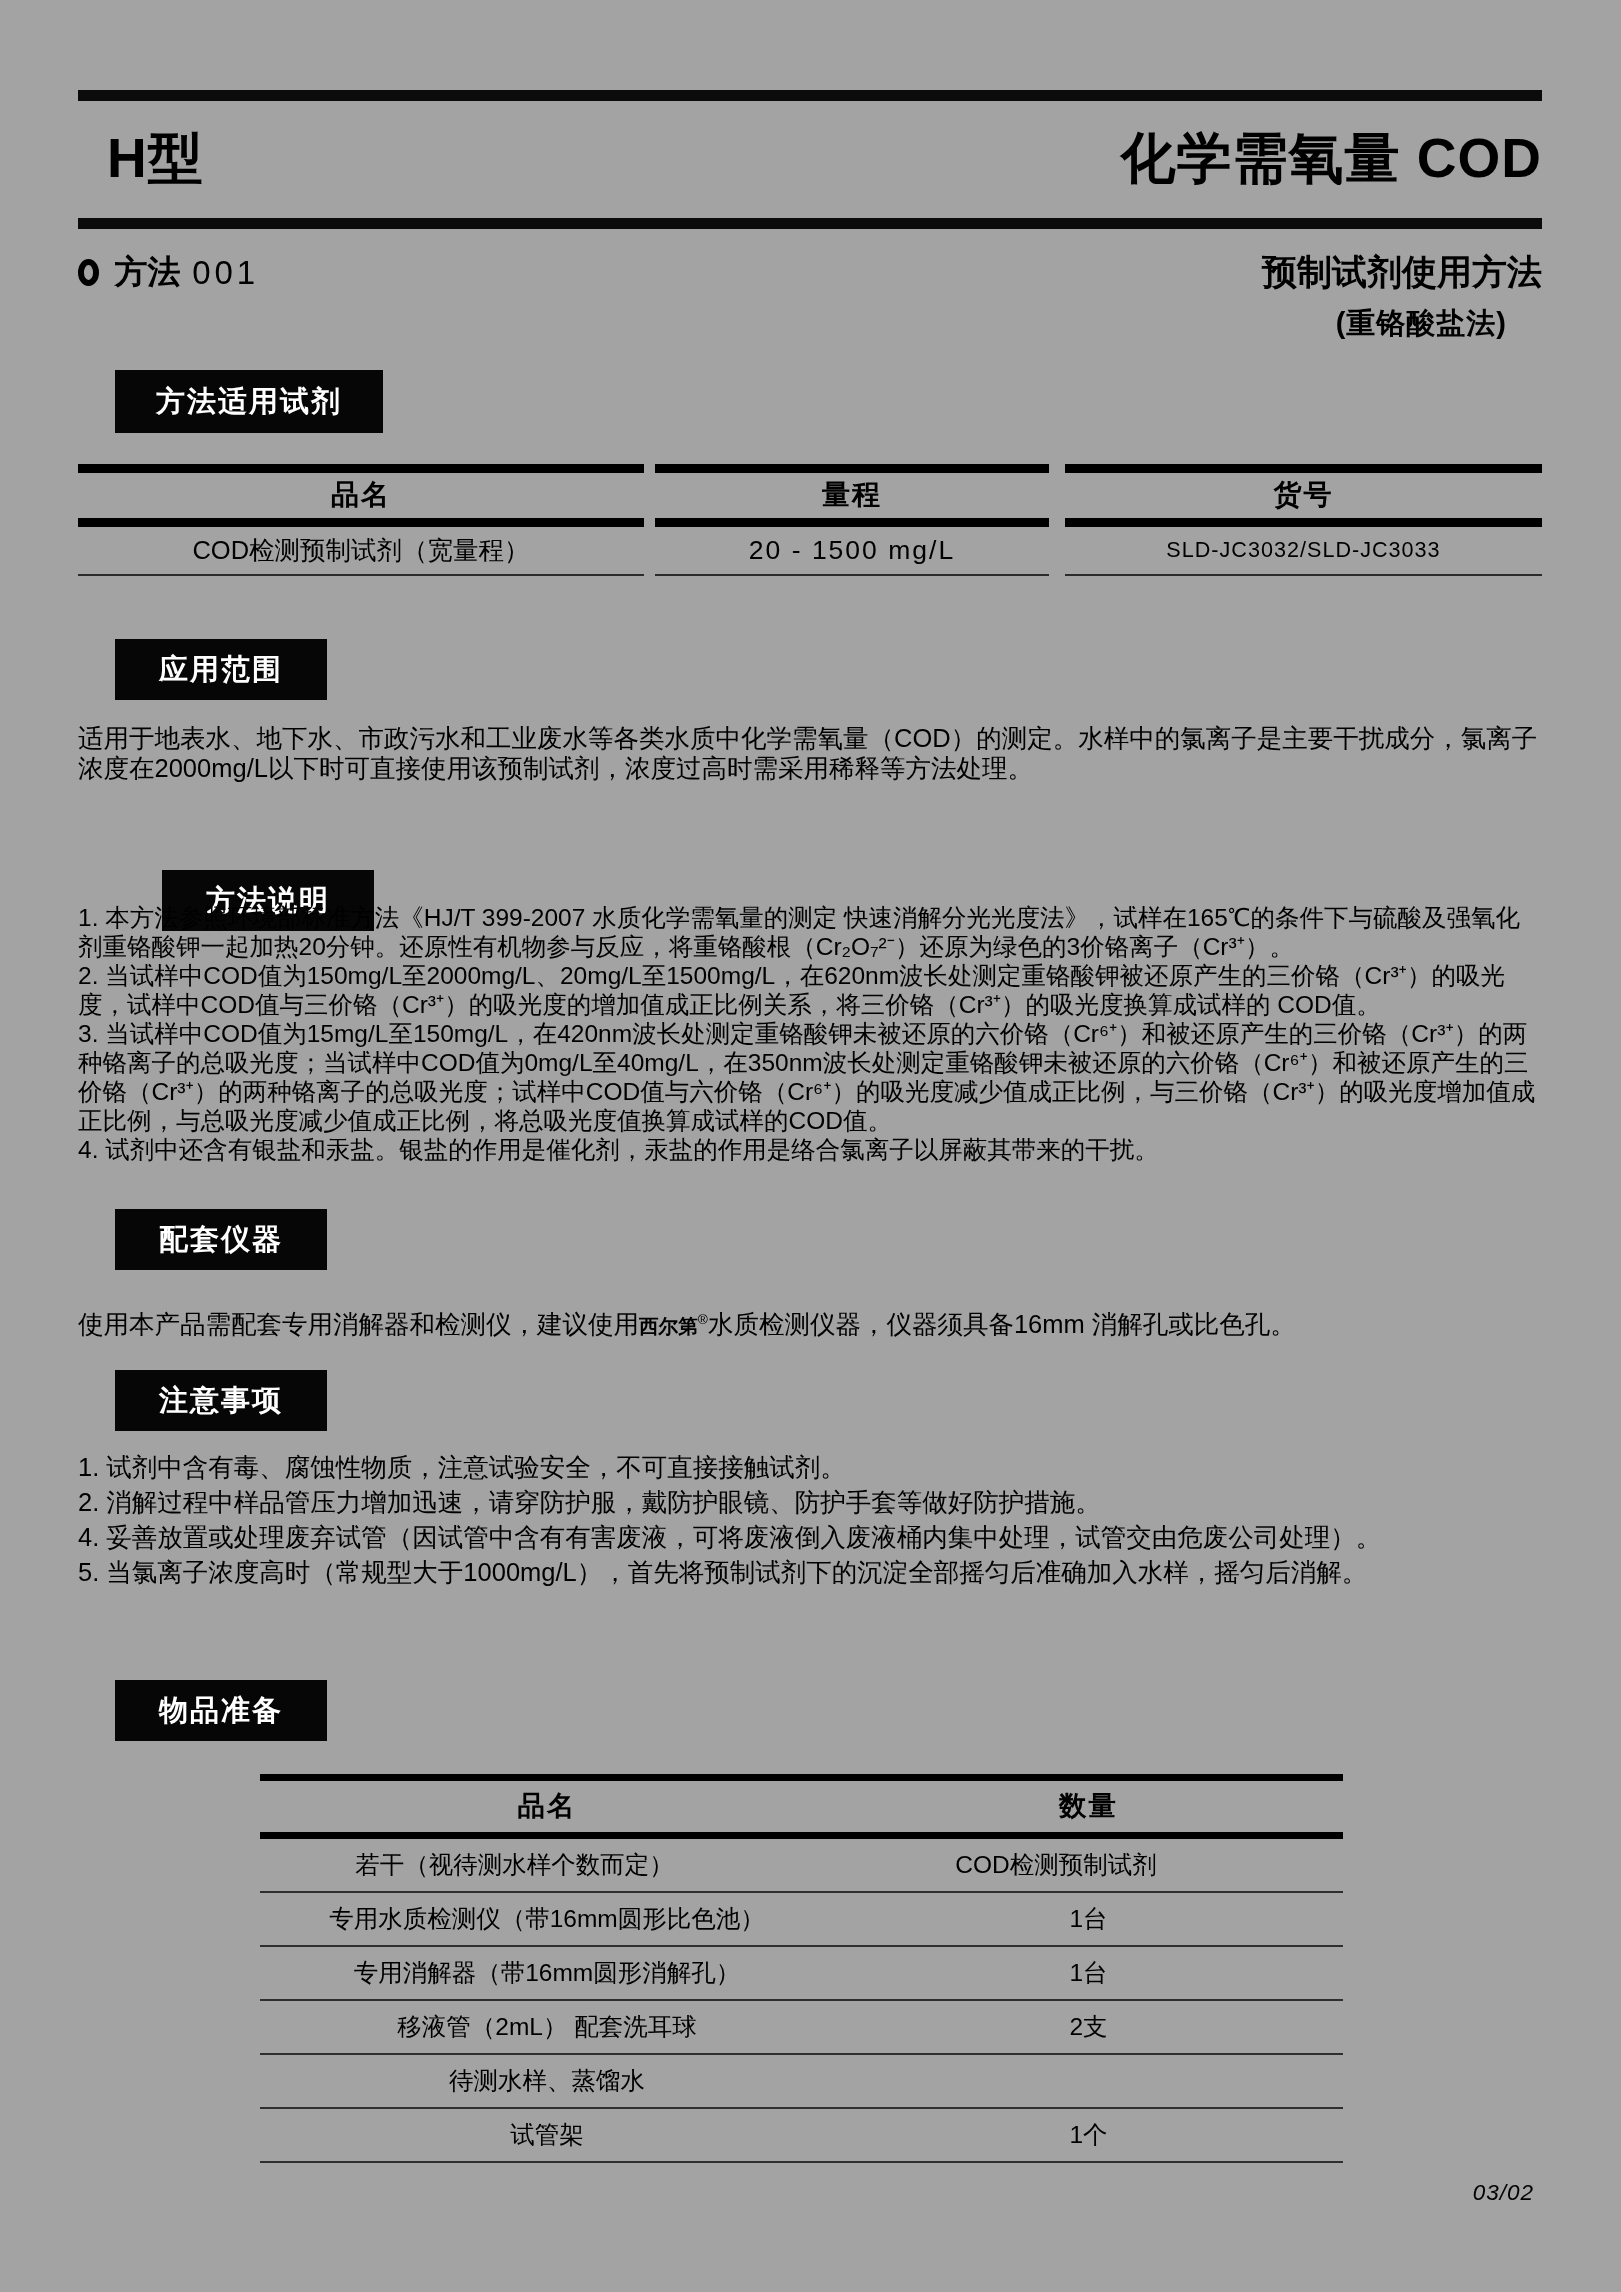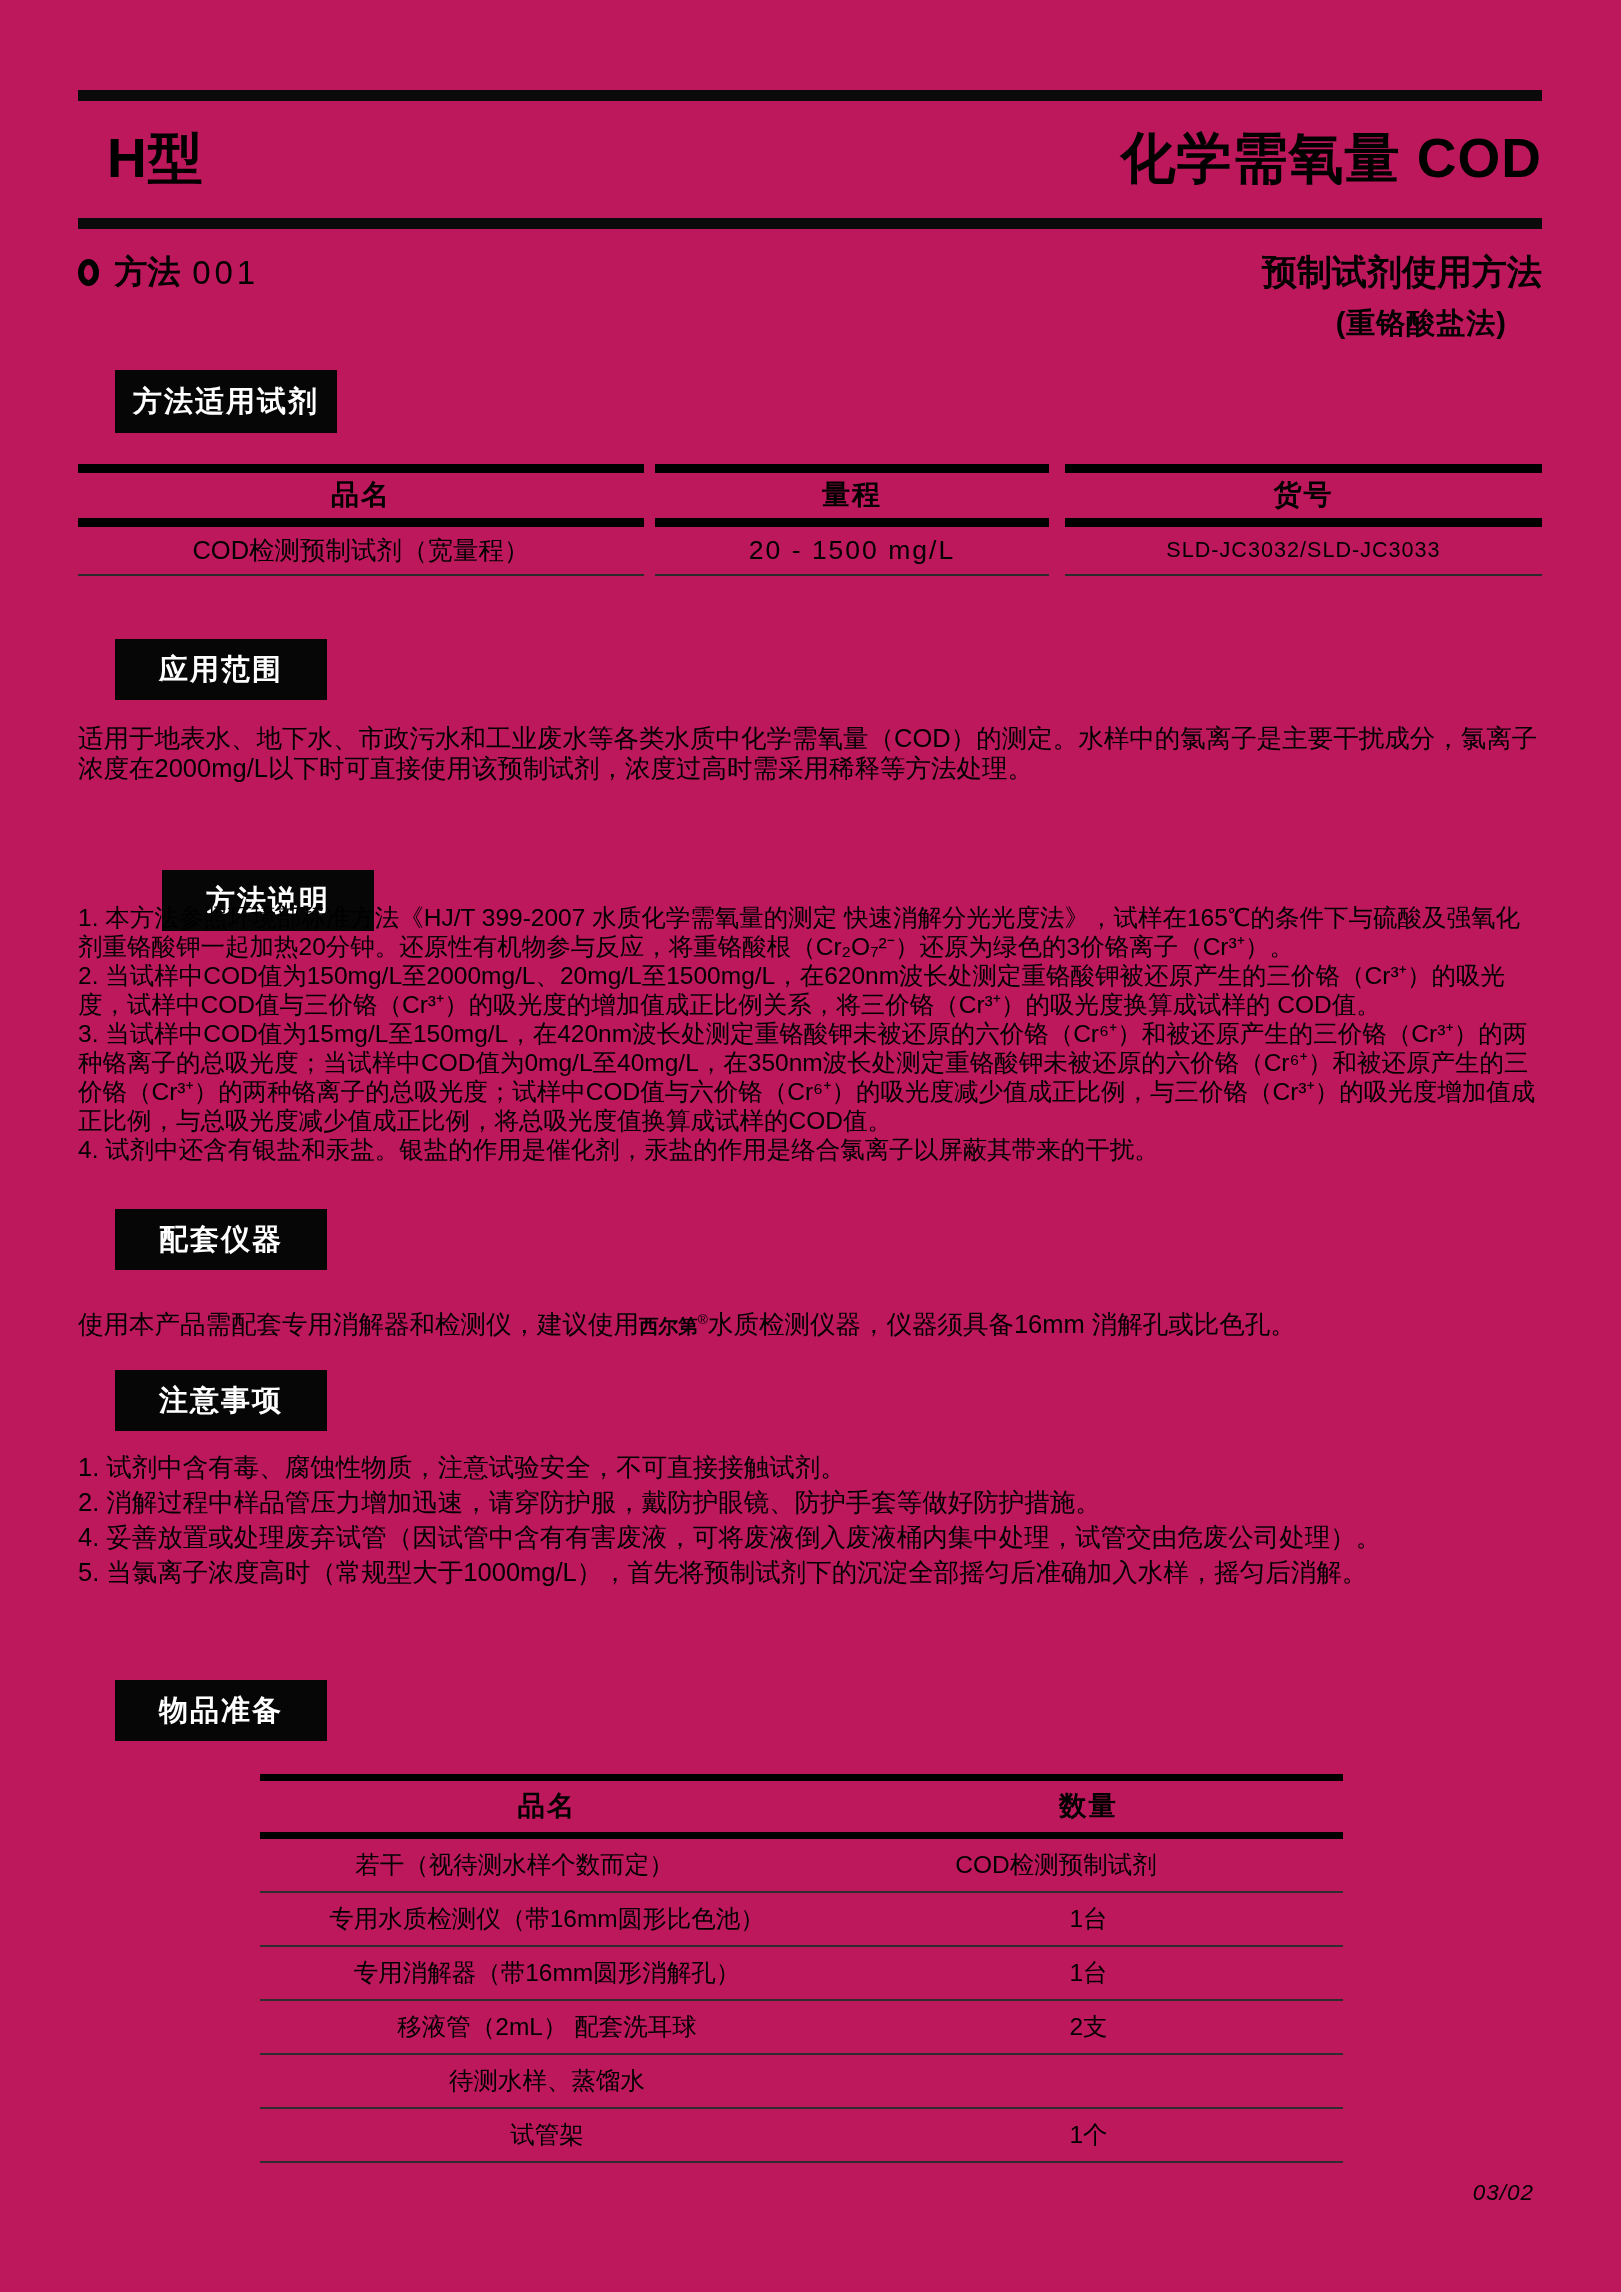--- a/index.html
+++ b/index.html
@@ -1,38 +1,38 @@
 <!DOCTYPE html>
 <html><head>
 <meta charset="utf-8">
 <style>
   html,body{margin:0;padding:0;background:#e8e8e8;}
   .page{
-    position:relative;width:1621px;height:2293px;background:#be185d;
+    position:relative;width:1621px;height:2293px;background:#a3a3a3;
     font-family:"Liberation Sans",sans-serif;color:#000;overflow:hidden;margin:0 auto;
   }
   .bar{position:absolute;left:78px;width:1464px;height:10.8px;background:#0b0b0b;}
   .bar1{top:90px;}
   .bar2{top:218px;}
   .hrow{position:absolute;top:114px;left:78px;width:1464px;height:90px;
         display:flex;justify-content:space-between;align-items:center;}
   .model{font-size:55px;font-weight:bold;padding-left:29px;letter-spacing:1px;}
   .doctitle{font-size:55px;font-weight:bold;letter-spacing:1px;}
   .mrow{position:absolute;top:247px;left:78px;width:1464px;height:51px;
         display:flex;justify-content:space-between;align-items:center;}
   .mleft{display:flex;align-items:center;}
   .ring{width:8.8px;height:14.7px;border:6.9px solid #000;border-radius:50%;margin-right:15.7px;}
   .mlabel{font-size:33px;font-weight:bold;}
   .mnum{font-size:33px;margin-left:11.8px;letter-spacing:3.9px;}
   .subtitle{font-size:35px;font-weight:bold;}
   .subtitle2{position:absolute;top:304px;right:114px;font-size:29px;font-weight:bold;letter-spacing:1px;}
   .badge{position:absolute;left:115px;height:61px;background:#060606;color:#fff;
          display:flex;align-items:center;justify-content:center;
          font-size:29px;font-weight:bold;letter-spacing:2px;}
-  .badge.w6{width:222px;}
+  .badge.w6{width:268px;}
   .badge.w4{width:212px;}
   .b-reagent{top:370px;height:63px;}
   .b-scope{top:639px;}
   .b-method{top:870px;margin-left:47px;}
   .b-equip{top:1209px;}
   .b-notes{top:1370px;}
   .b-prep{top:1680px;}
   
   .t1col{position:absolute;top:464px;}
   .t1c1{left:78px;width:566px;}

